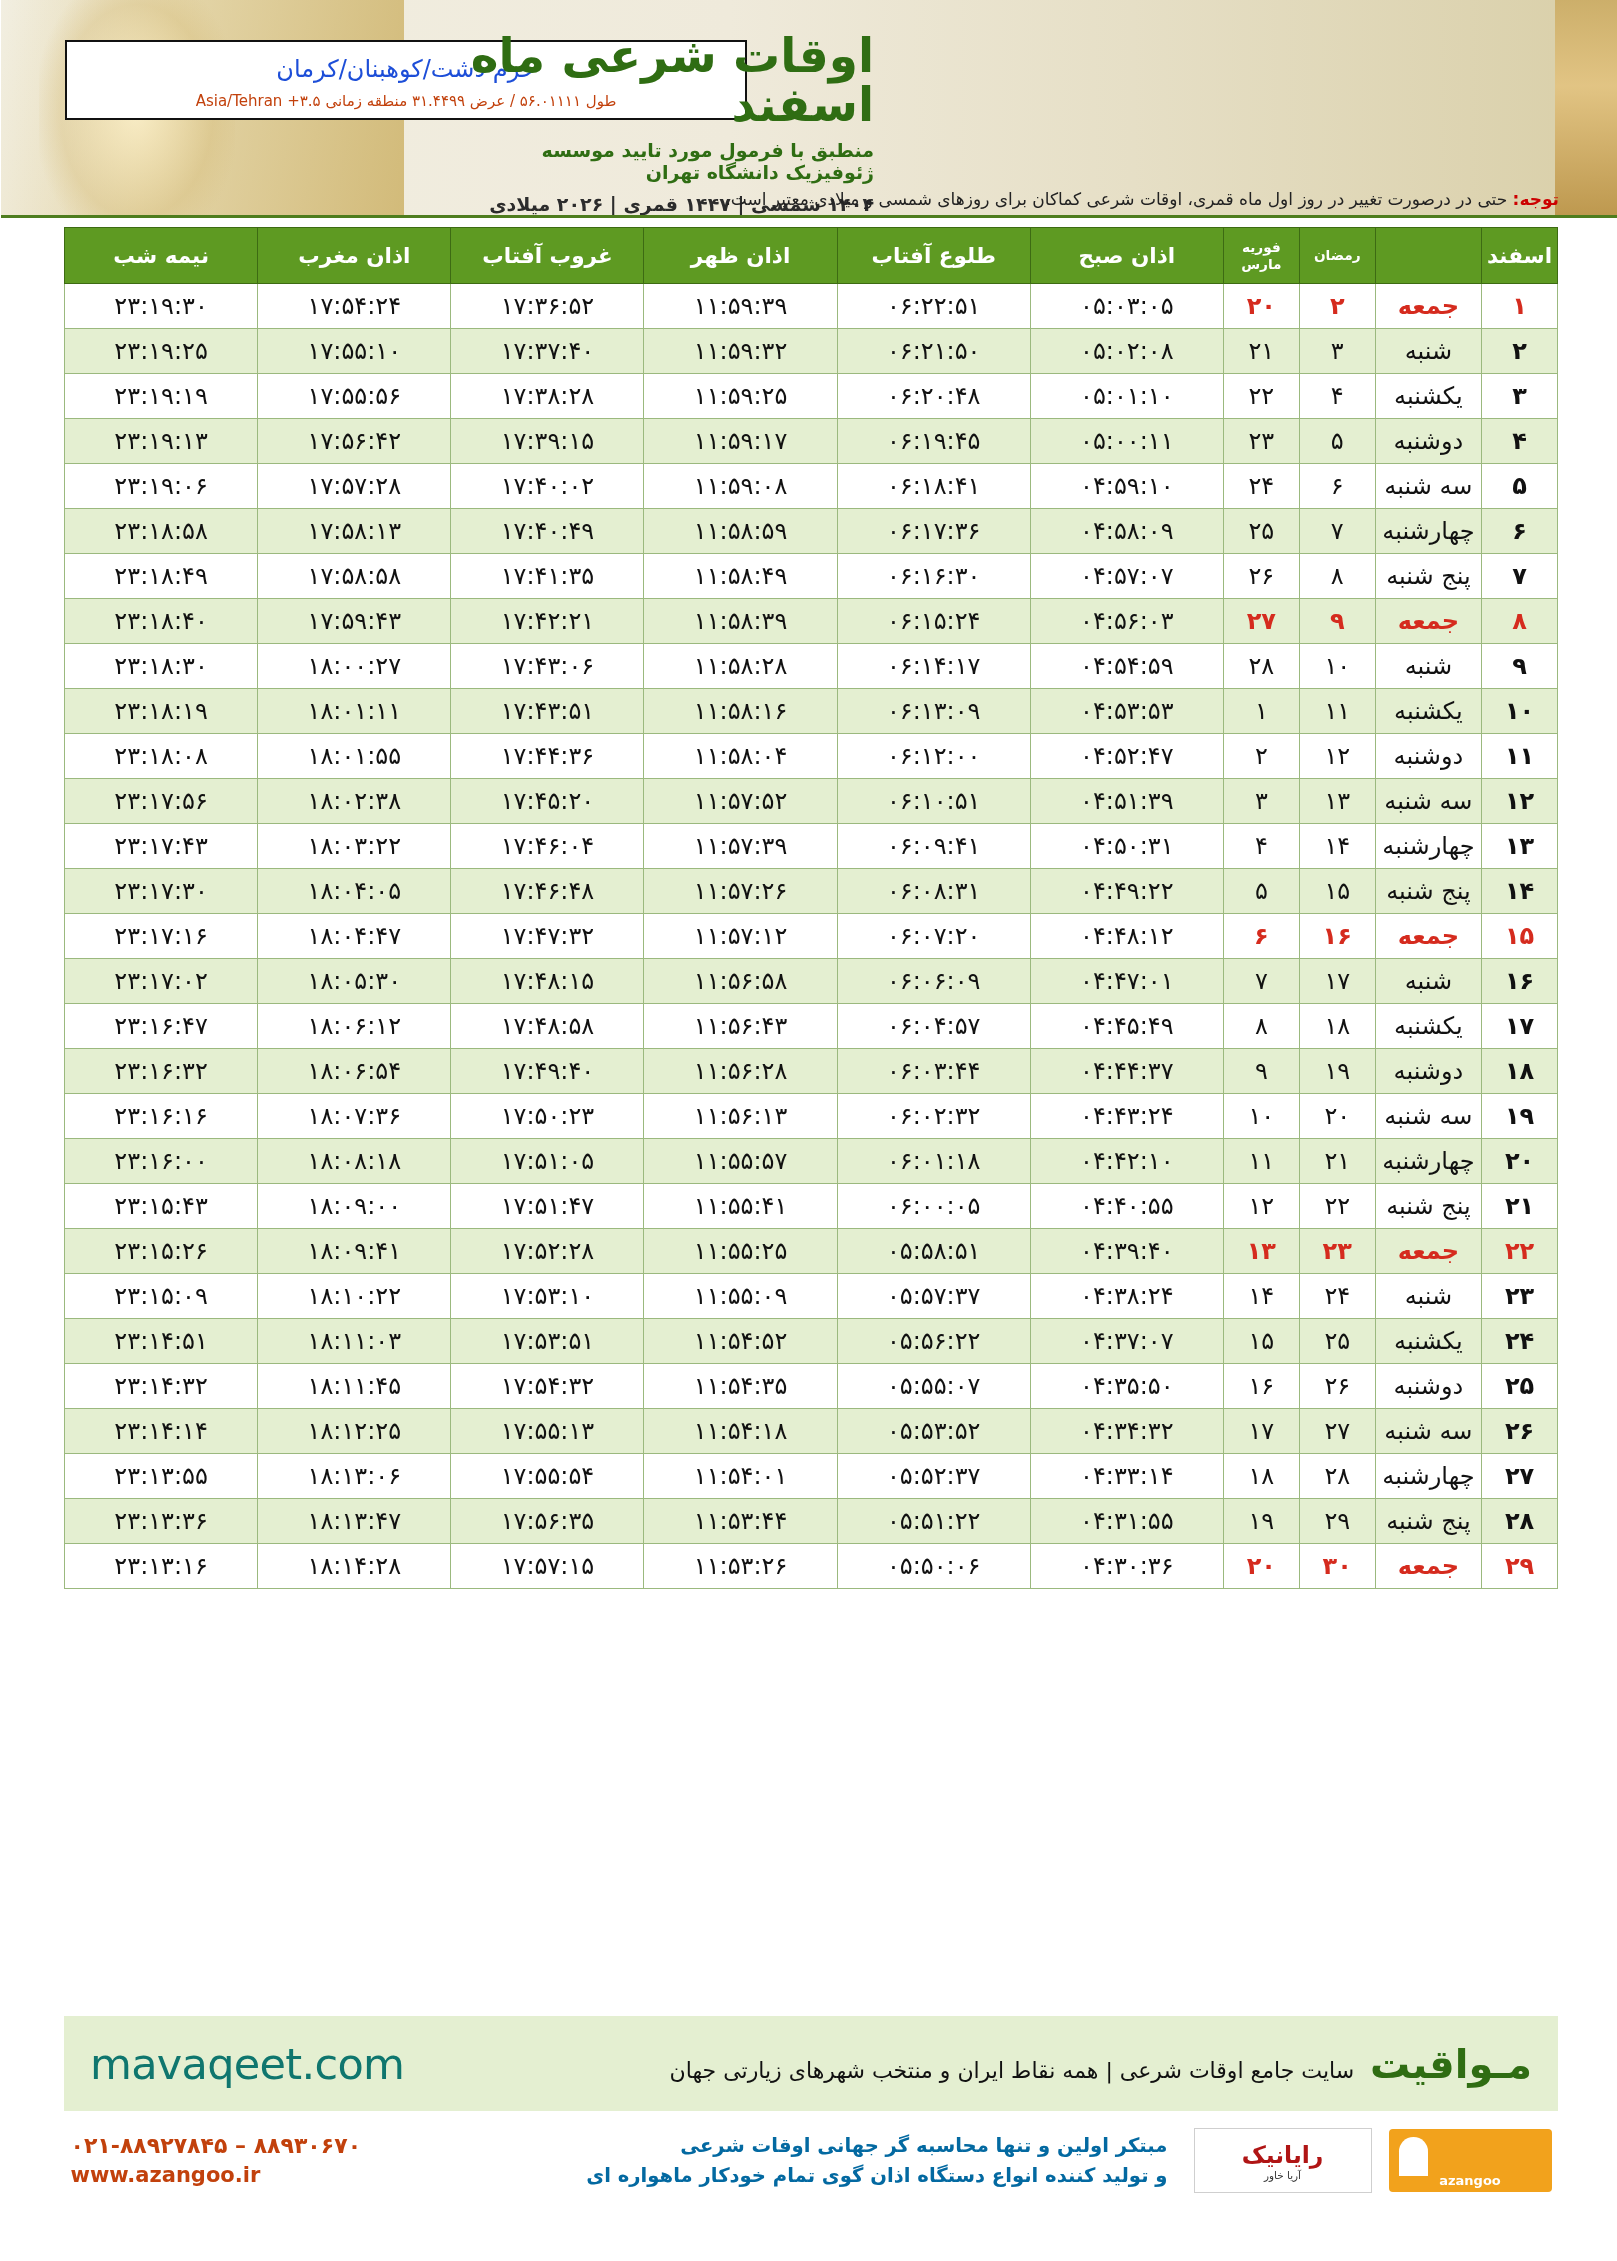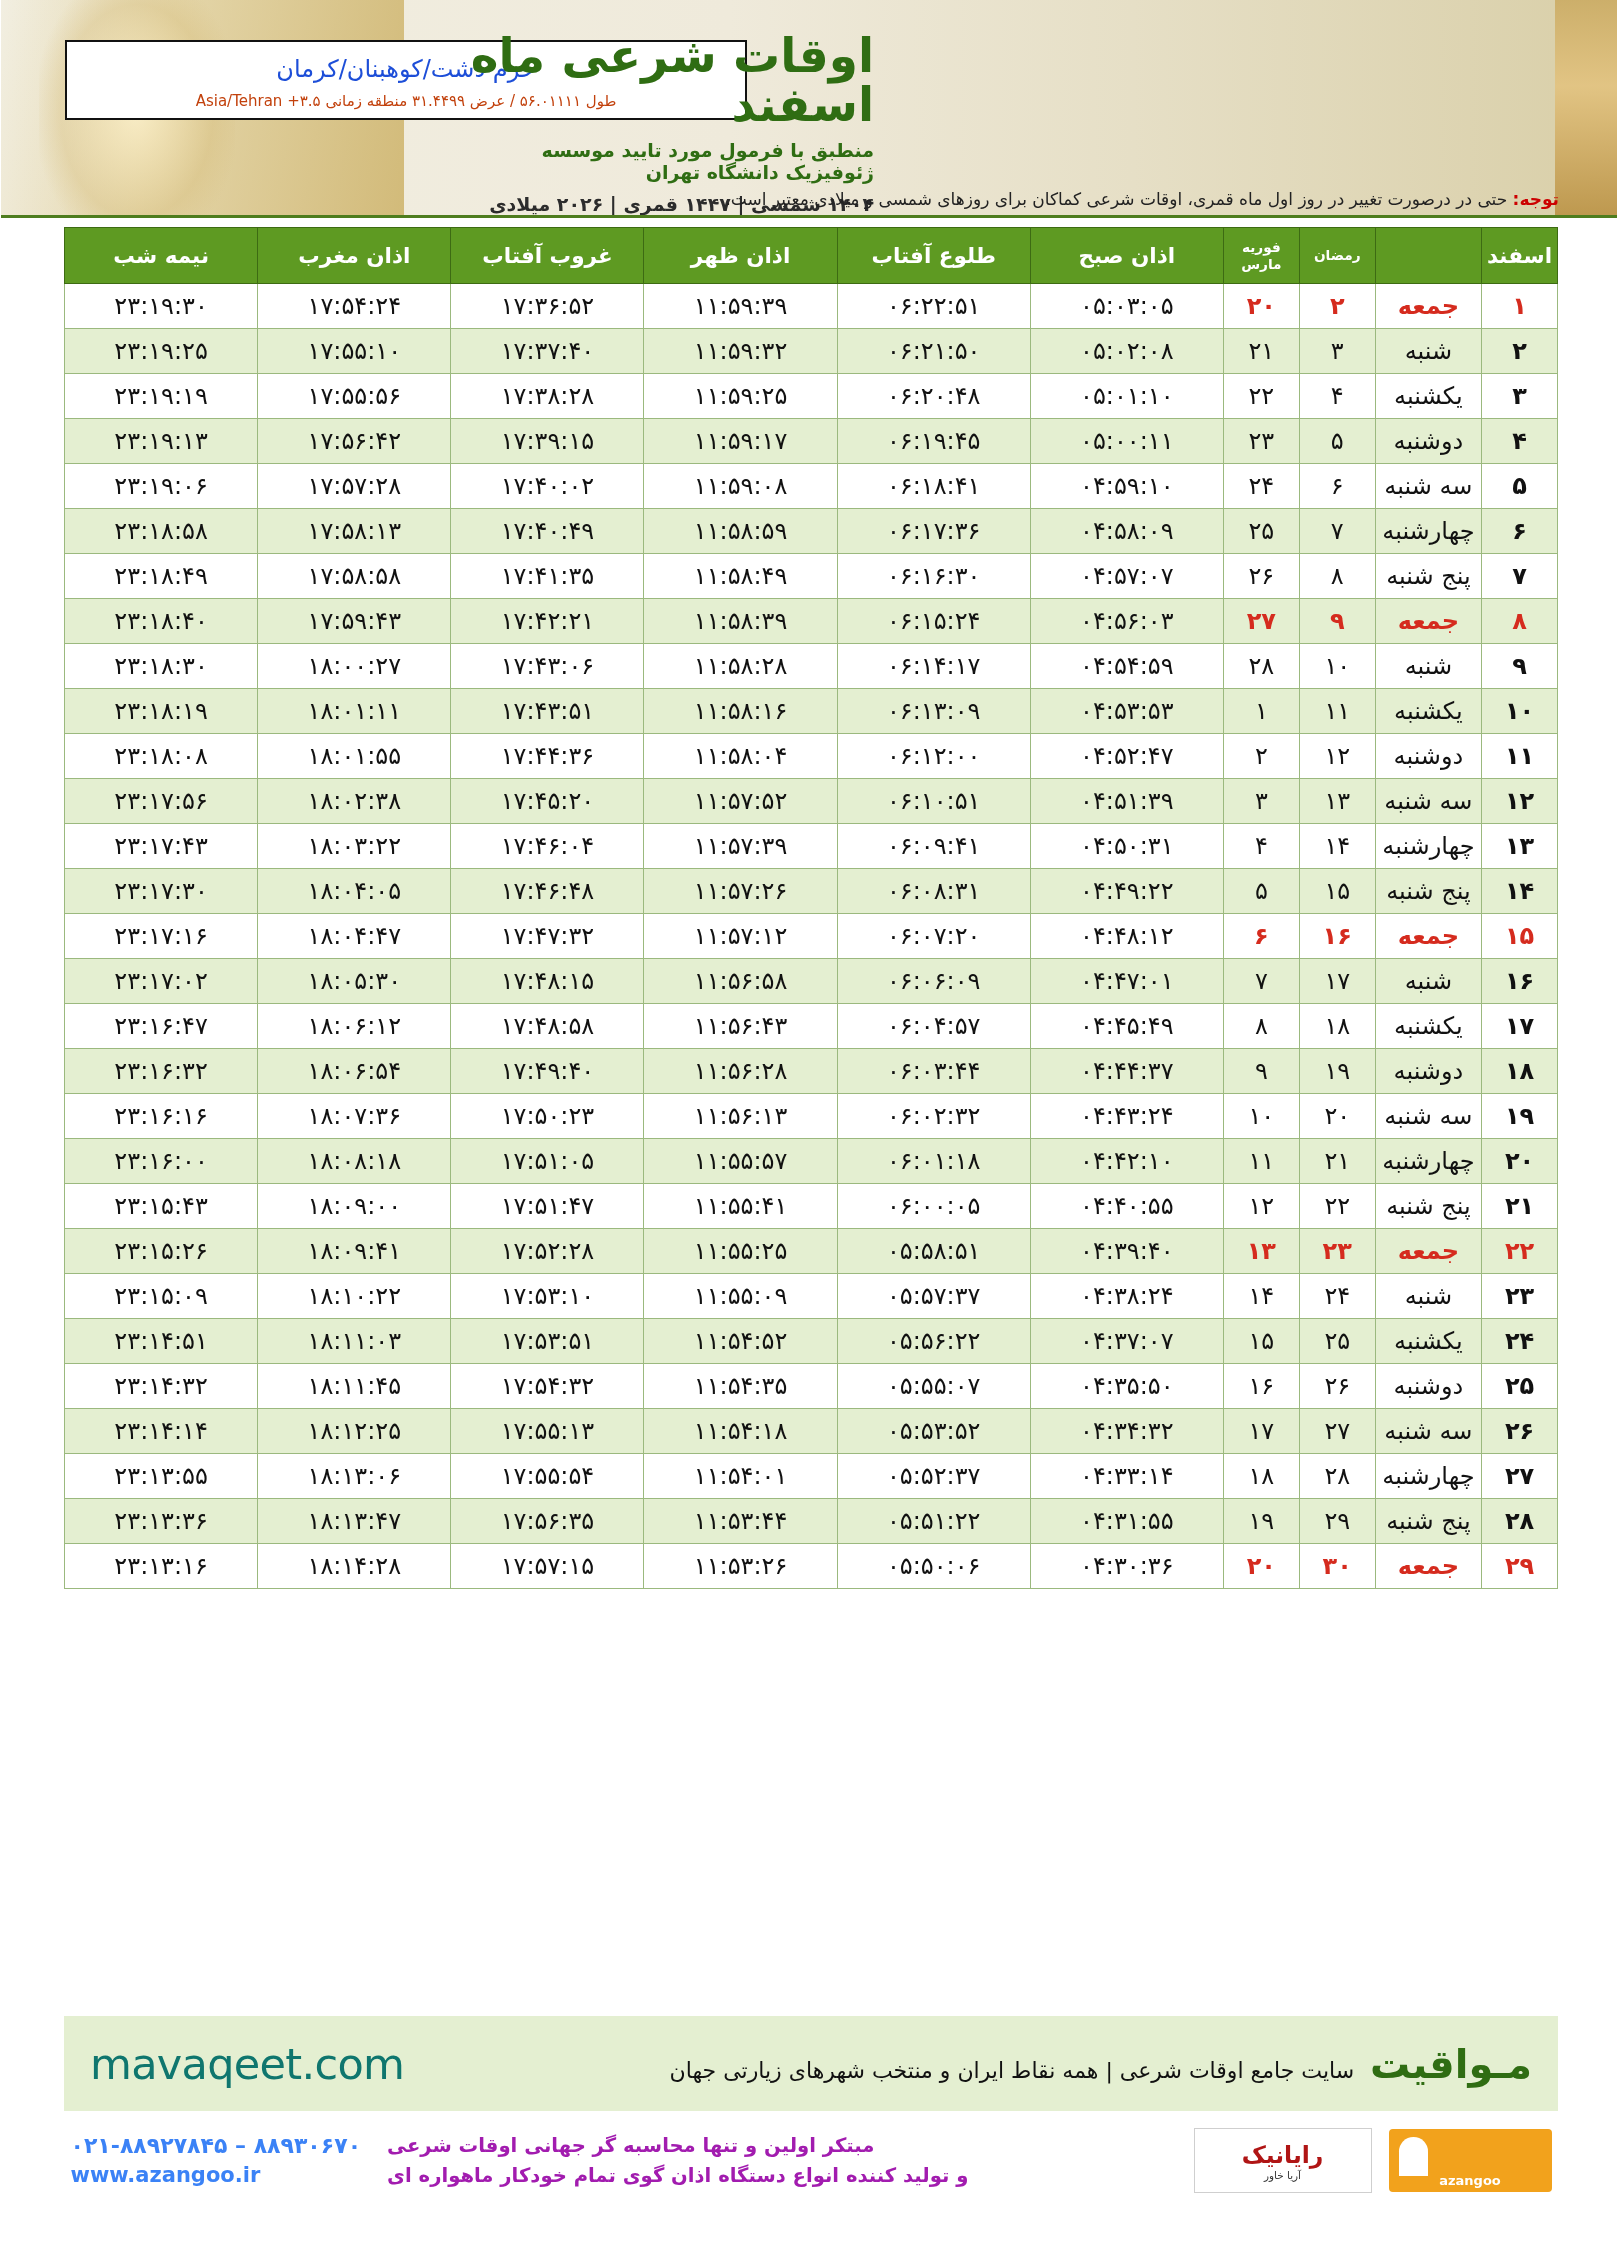--- a/index.html
+++ b/index.html
@@ -239,33 +239,33 @@
     border: 1.3px solid #cfcfcf;
     display: flex;
     flex-direction: column;
     align-items: center;
     justify-content: center;
     direction: rtl;
   }
   .logo-rayaneek .r1 { font-size: 23.5px; font-weight: bold; color: #b01515; }
   .logo-rayaneek .r2 { font-size: 10.4px; color: #333; }
   .fb-mid {
-    text-align: left;
-    direction: rtl;
-    color: #a21caf;
+    text-align: right;
+    direction: rtl;
+    color: #0369a1;
     font-size: 19.6px;
     line-height: 1.5;
     font-weight: bold;
     flex: 1;
     padding: 0 26px;
   }
   .fb-left {
     text-align: left;
     direction: ltr;
-    color: #3b82f6;
+    color: #c2410c;
     font-size: 22px;
     font-weight: bold;
     line-height: 1.35;
   }
   .fb-left .www { font-size: 21px; }
 
   
   .edge-strip {
     position: absolute;
     top: 0; right: 0;

